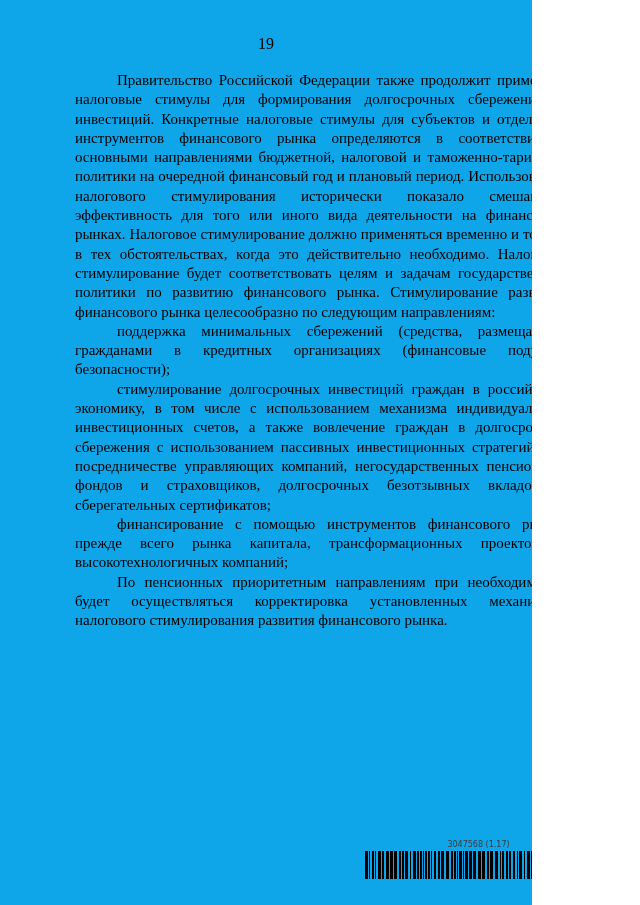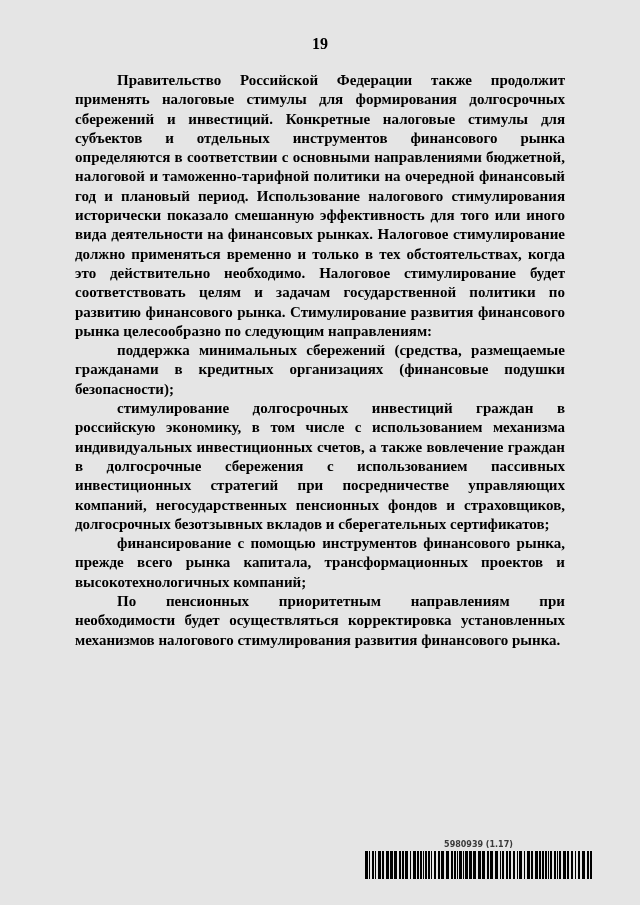--- a/index.html
+++ b/index.html
@@ -2,27 +2,26 @@
 <html><head>
 <meta charset="utf-8">
 <style>
   html, body {
     margin: 0;
     padding: 0;
     background: #ffffff;
   }
   .page {
     position: relative;
-    width: 640px;
+    width: 532px;
     height: 905px;
-    background: #e5e5e5;
+    background: #0ea5e9;
     color: #000000;
     font-family: "Liberation Serif", serif;
     overflow: hidden;
-    font-weight: bold;
   }
   .page-number {
     position: absolute;
     top: 34px;
     left: 0;
     width: 100%;
     text-align: center;
     font-size: 16px;
     line-height: 20px;
   }
@@ -81,21 +80,21 @@
 
   <div class="body-text">
     <p>Правительство Российской Федерации также продолжит применять налоговые стимулы для формирования долгосрочных сбережений и инвестиций. Конкретные налоговые стимулы для субъектов и отдельных инструментов финансового рынка определяются в соответствии с основными направлениями бюджетной, налоговой и таможенно-тарифной политики на очередной финансовый год и плановый период. Использование налогового стимулирования исторически показало смешанную эффективность для того или иного вида деятельности на финансовых рынках. Налоговое стимулирование должно применяться временно и только в тех обстоятельствах, когда это действительно необходимо. Налоговое стимулирование будет соответствовать целям и задачам государственной политики по развитию финансового рынка. Стимулирование развития финансового рынка целесообразно по следующим направлениям:</p>
     <p>поддержка минимальных сбережений (средства, размещаемые гражданами в кредитных организациях (финансовые подушки безопасности);</p>
     <p>стимулирование долгосрочных инвестиций граждан в российскую экономику, в том числе с использованием механизма индивидуальных инвестиционных счетов, а также вовлечение граждан в долгосрочные сбережения с использованием пассивных инвестиционных стратегий при посредничестве управляющих компаний, негосударственных пенсионных фондов и страховщиков, долгосрочных безотзывных вкладов и сберегательных сертификатов;</p>
     <p>финансирование с помощью инструментов финансового рынка, прежде всего рынка капитала, трансформационных проектов и высокотехнологичных компаний;</p>
     <p>По пенсионных приоритетным направлениям при необходимости будет осуществляться корректировка установленных механизмов налогового стимулирования развития финансового рынка.</p>
   </div>
 
   <div class="barcode">
-    <div class="barcode-label">5980939 (1.17)</div>
+    <div class="barcode-label">3047568 (1.17)</div>
     <div class="barcode-bars">
         <span style="width: 3px;"></span>
         <i style="width: 1px;"></i>
         <span style="width: 1px;"></span>
         <i style="width: 2px;"></i>
         <span style="width: 2px;"></span>
         <i style="width: 1px;"></i>
         <span style="width: 1px;"></span>
         <i style="width: 2px;"></i>
         <span style="width: 3px;"></span>

